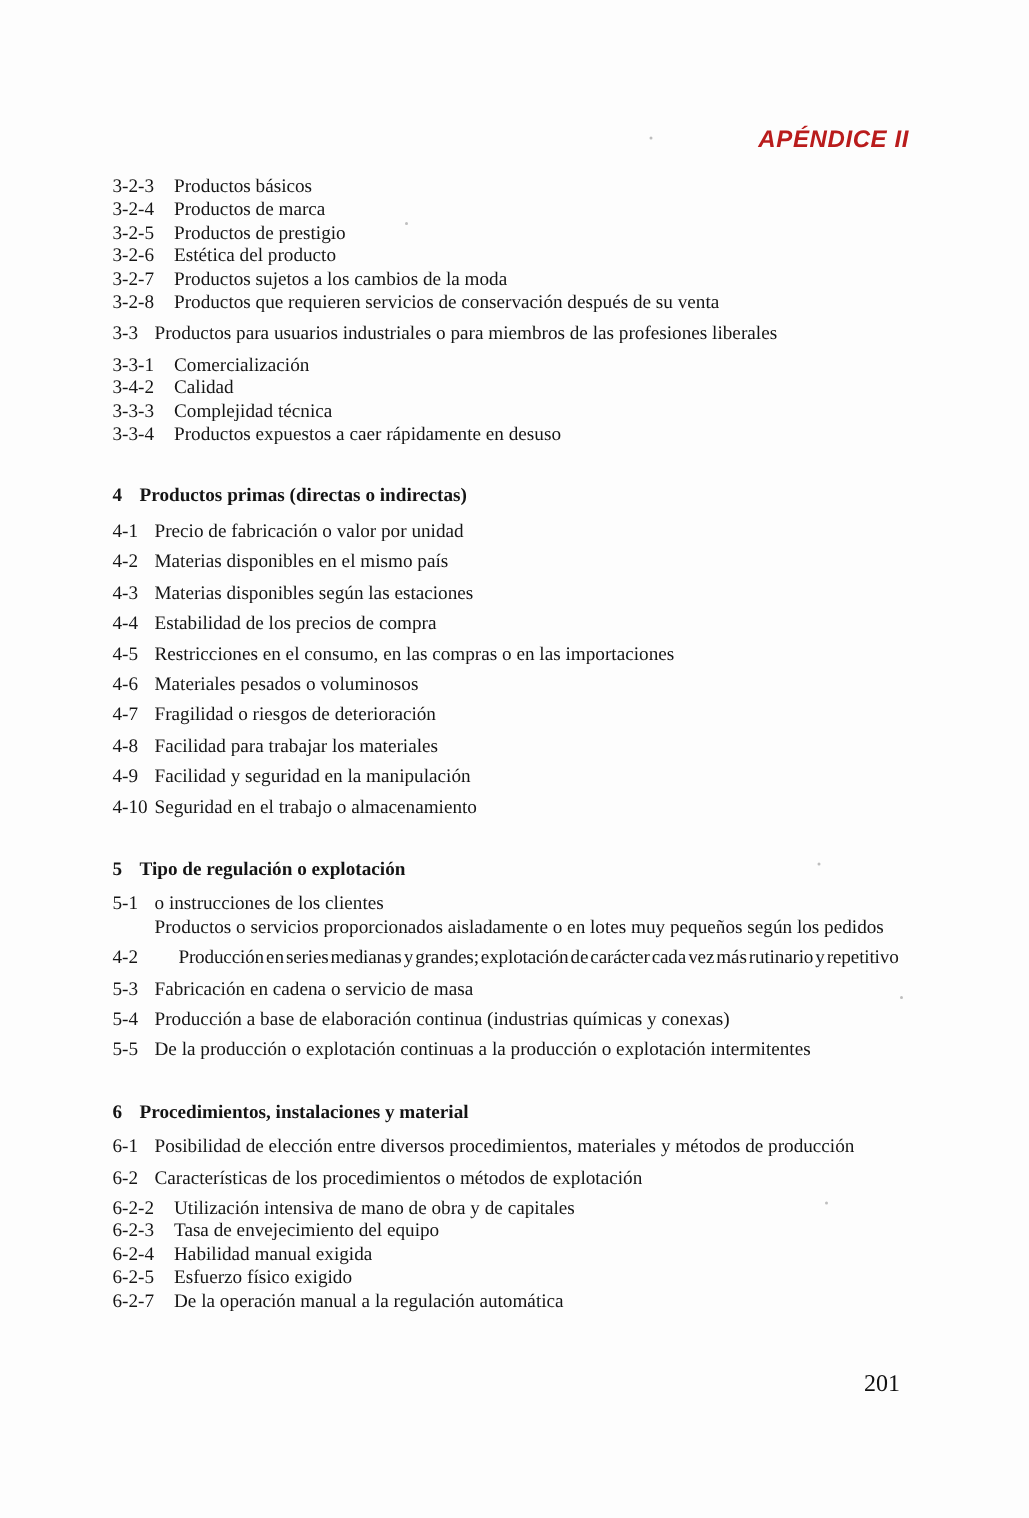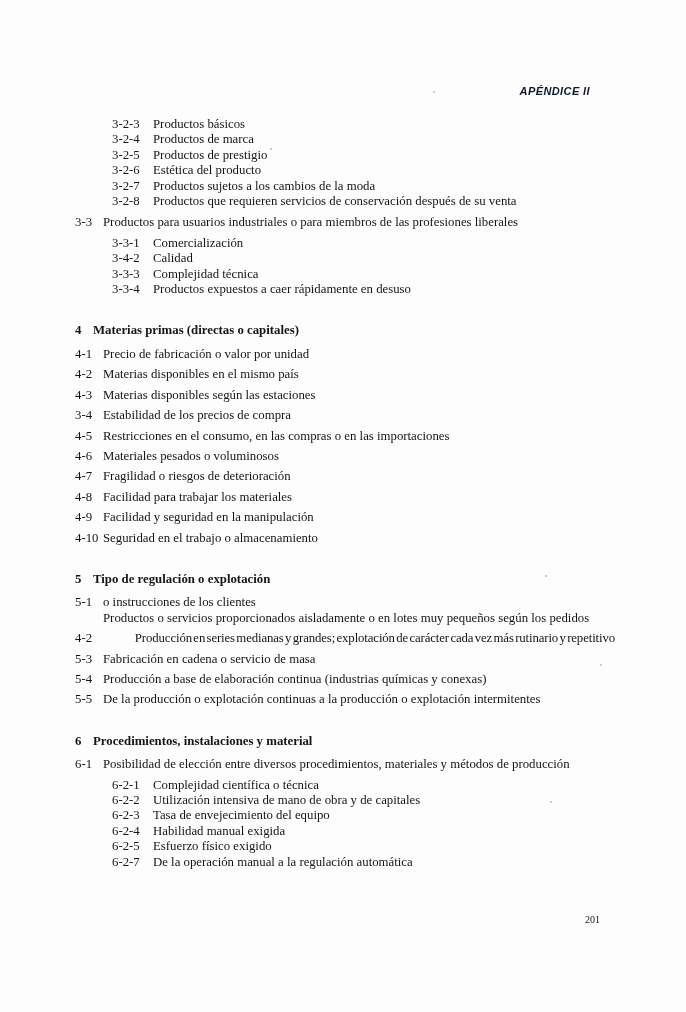--- a/index.html
+++ b/index.html
@@ -8,65 +8,65 @@
     width: 686px;
     height: 1012px;
     background: #fdfdfd;
     font-family: "Liberation Serif", "DejaVu Serif", serif;
     color: #151515;
     overflow: hidden;
   }
   .header {
     position: absolute;
     top: 85px;
-    right: 96px;
+    right: 80px;
     font-family: "Liberation Sans", "DejaVu Sans", sans-serif;
     font-style: italic;
     font-weight: bold;
-    font-size: 11px;
+    font-size: 16px;
     letter-spacing: 0.4px;
-    color: #0f172a;
+    color: #b91c1c;
   }
   .content {
     position: absolute;
     left: 75px;
     top: 117px;
     width: 540px;
   }
   .item {
     display: flex;
     font-size: 12.8px;
     line-height: 15.4px;
   }
   .item .num { flex: 0 0 auto; }
   .item .text { flex: 1 1 auto; text-align: justify; }
-  .l3 .num { width: 41px; margin-left: 37px; }
+  .l3 .num { width: 41px; }
   .l2 .num { width: 28px; }
   .l2 { margin-bottom: 5px; }
   .l3 { margin-bottom: 0; }
   .l3 + .l2 { margin-top: 6px; }
   .heading {
     font-weight: bold;
     margin-top: 26px;
     margin-bottom: 8px;
   }
   .heading .num { width: 18px; }
   .section:first-child .heading { margin-top: 0; }
   .condensed .text {
     white-space: nowrap;
     word-spacing: -1.7px;
     letter-spacing: -0.12px;
-    text-align: right;
+    text-align: center;
     overflow: hidden;
   }
   .page-number {
     position: absolute;
     top: 914px;
     right: 86px;
-    font-size: 10px;
+    font-size: 16px;
     color: #111;
   }
   .speck {
     position: absolute;
     background: #8a8a8a;
     border-radius: 50%;
     opacity: 0.55;
   }
 </style>
 </head>
@@ -118,36 +118,36 @@
           <span class="text">Complejidad técnica</span>
         </div>
         <div class="item l3">
           <span class="num">3-3-4</span>
           <span class="text">Productos expuestos a caer rápidamente en desuso</span>
         </div>
       </div>
       <div class="section">
         <div class="item heading">
           <span class="num">4</span>
-          <span class="text">Materias primas (directas o capitales)</span>
+          <span class="text">Productos primas (directas o indirectas)</span>
         </div>
         <div class="item l2">
           <span class="num">4-1</span>
           <span class="text">Precio de fabricación o valor por unidad</span>
         </div>
         <div class="item l2">
           <span class="num">4-2</span>
           <span class="text">Materias disponibles en el mismo país</span>
         </div>
         <div class="item l2">
           <span class="num">4-3</span>
           <span class="text">Materias disponibles según las estaciones</span>
         </div>
         <div class="item l2">
-          <span class="num">3-4</span>
+          <span class="num">4-4</span>
           <span class="text">Estabilidad de los precios de compra</span>
         </div>
         <div class="item l2">
           <span class="num">4-5</span>
           <span class="text">Restricciones en el consumo, en las compras o en las importaciones</span>
         </div>
         <div class="item l2">
           <span class="num">4-6</span>
           <span class="text">Materiales pesados o voluminosos</span>
         </div>
@@ -199,23 +199,23 @@
       </div>
       <div class="section">
         <div class="item heading">
           <span class="num">6</span>
           <span class="text">Procedimientos, instalaciones y material</span>
         </div>
         <div class="item l2">
           <span class="num">6-1</span>
           <span class="text">Posibilidad de elección entre diversos procedimientos, materiales y métodos de producción</span>
         </div>
-        <div class="item l3">
-          <span class="num">6-2-1</span>
-          <span class="text">Complejidad científica o técnica</span>
+        <div class="item l2">
+          <span class="num">6-2</span>
+          <span class="text">Características de los procedimientos o métodos de explotación</span>
         </div>
         <div class="item l3">
           <span class="num">6-2-2</span>
           <span class="text">Utilización intensiva de mano de obra y de capitales</span>
         </div>
         <div class="item l3">
           <span class="num">6-2-3</span>
           <span class="text">Tasa de envejecimiento del equipo</span>
         </div>
         <div class="item l3">

